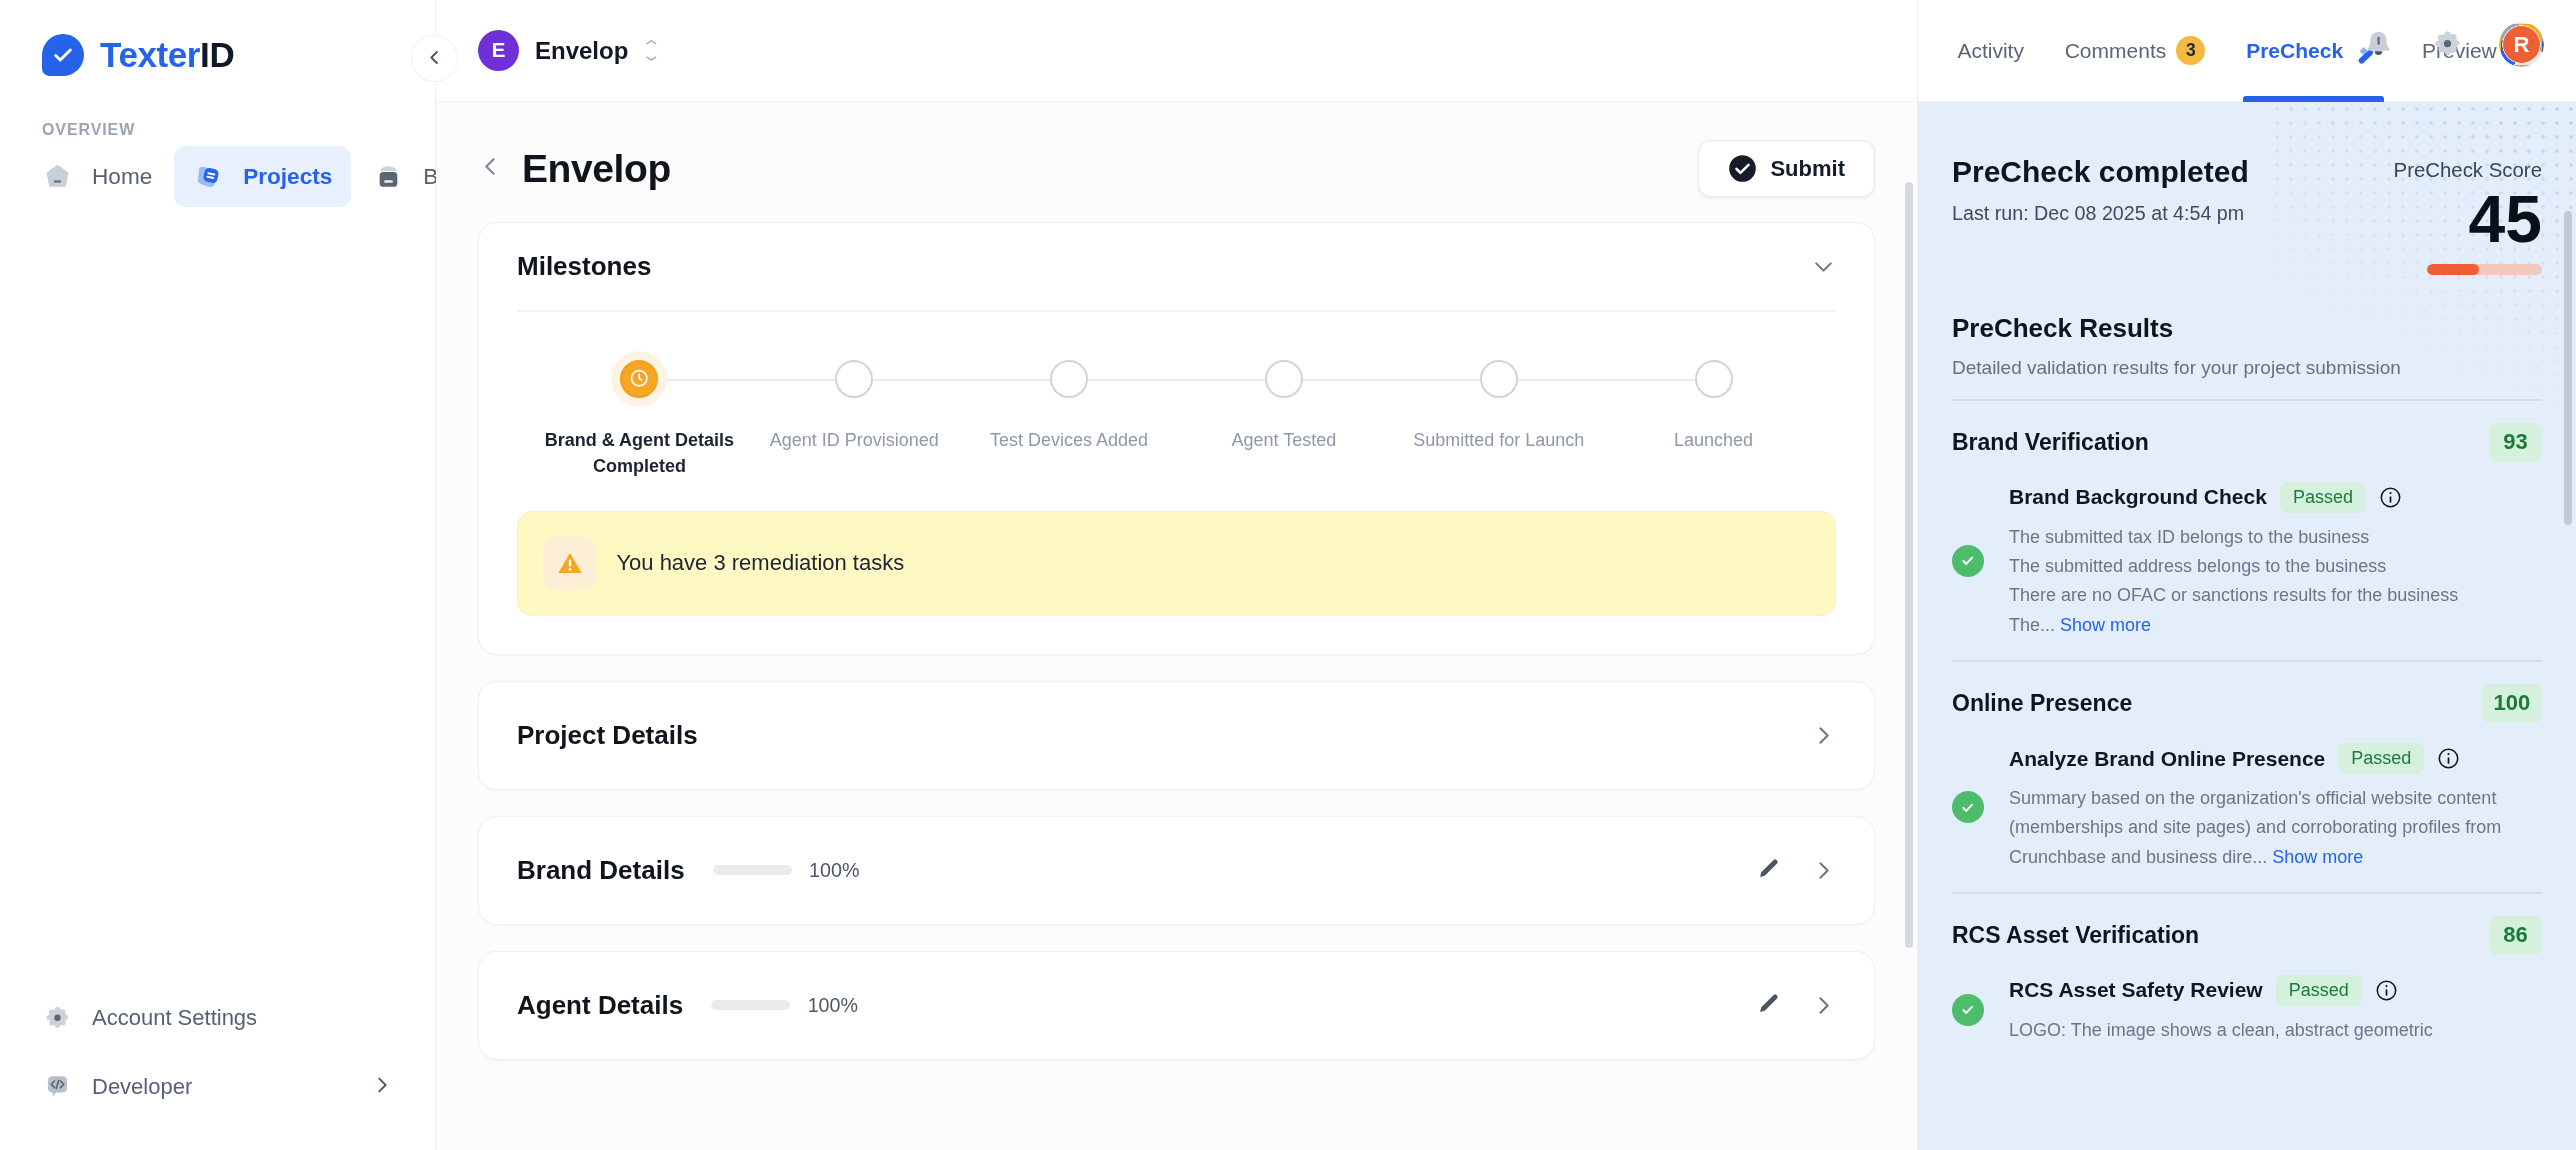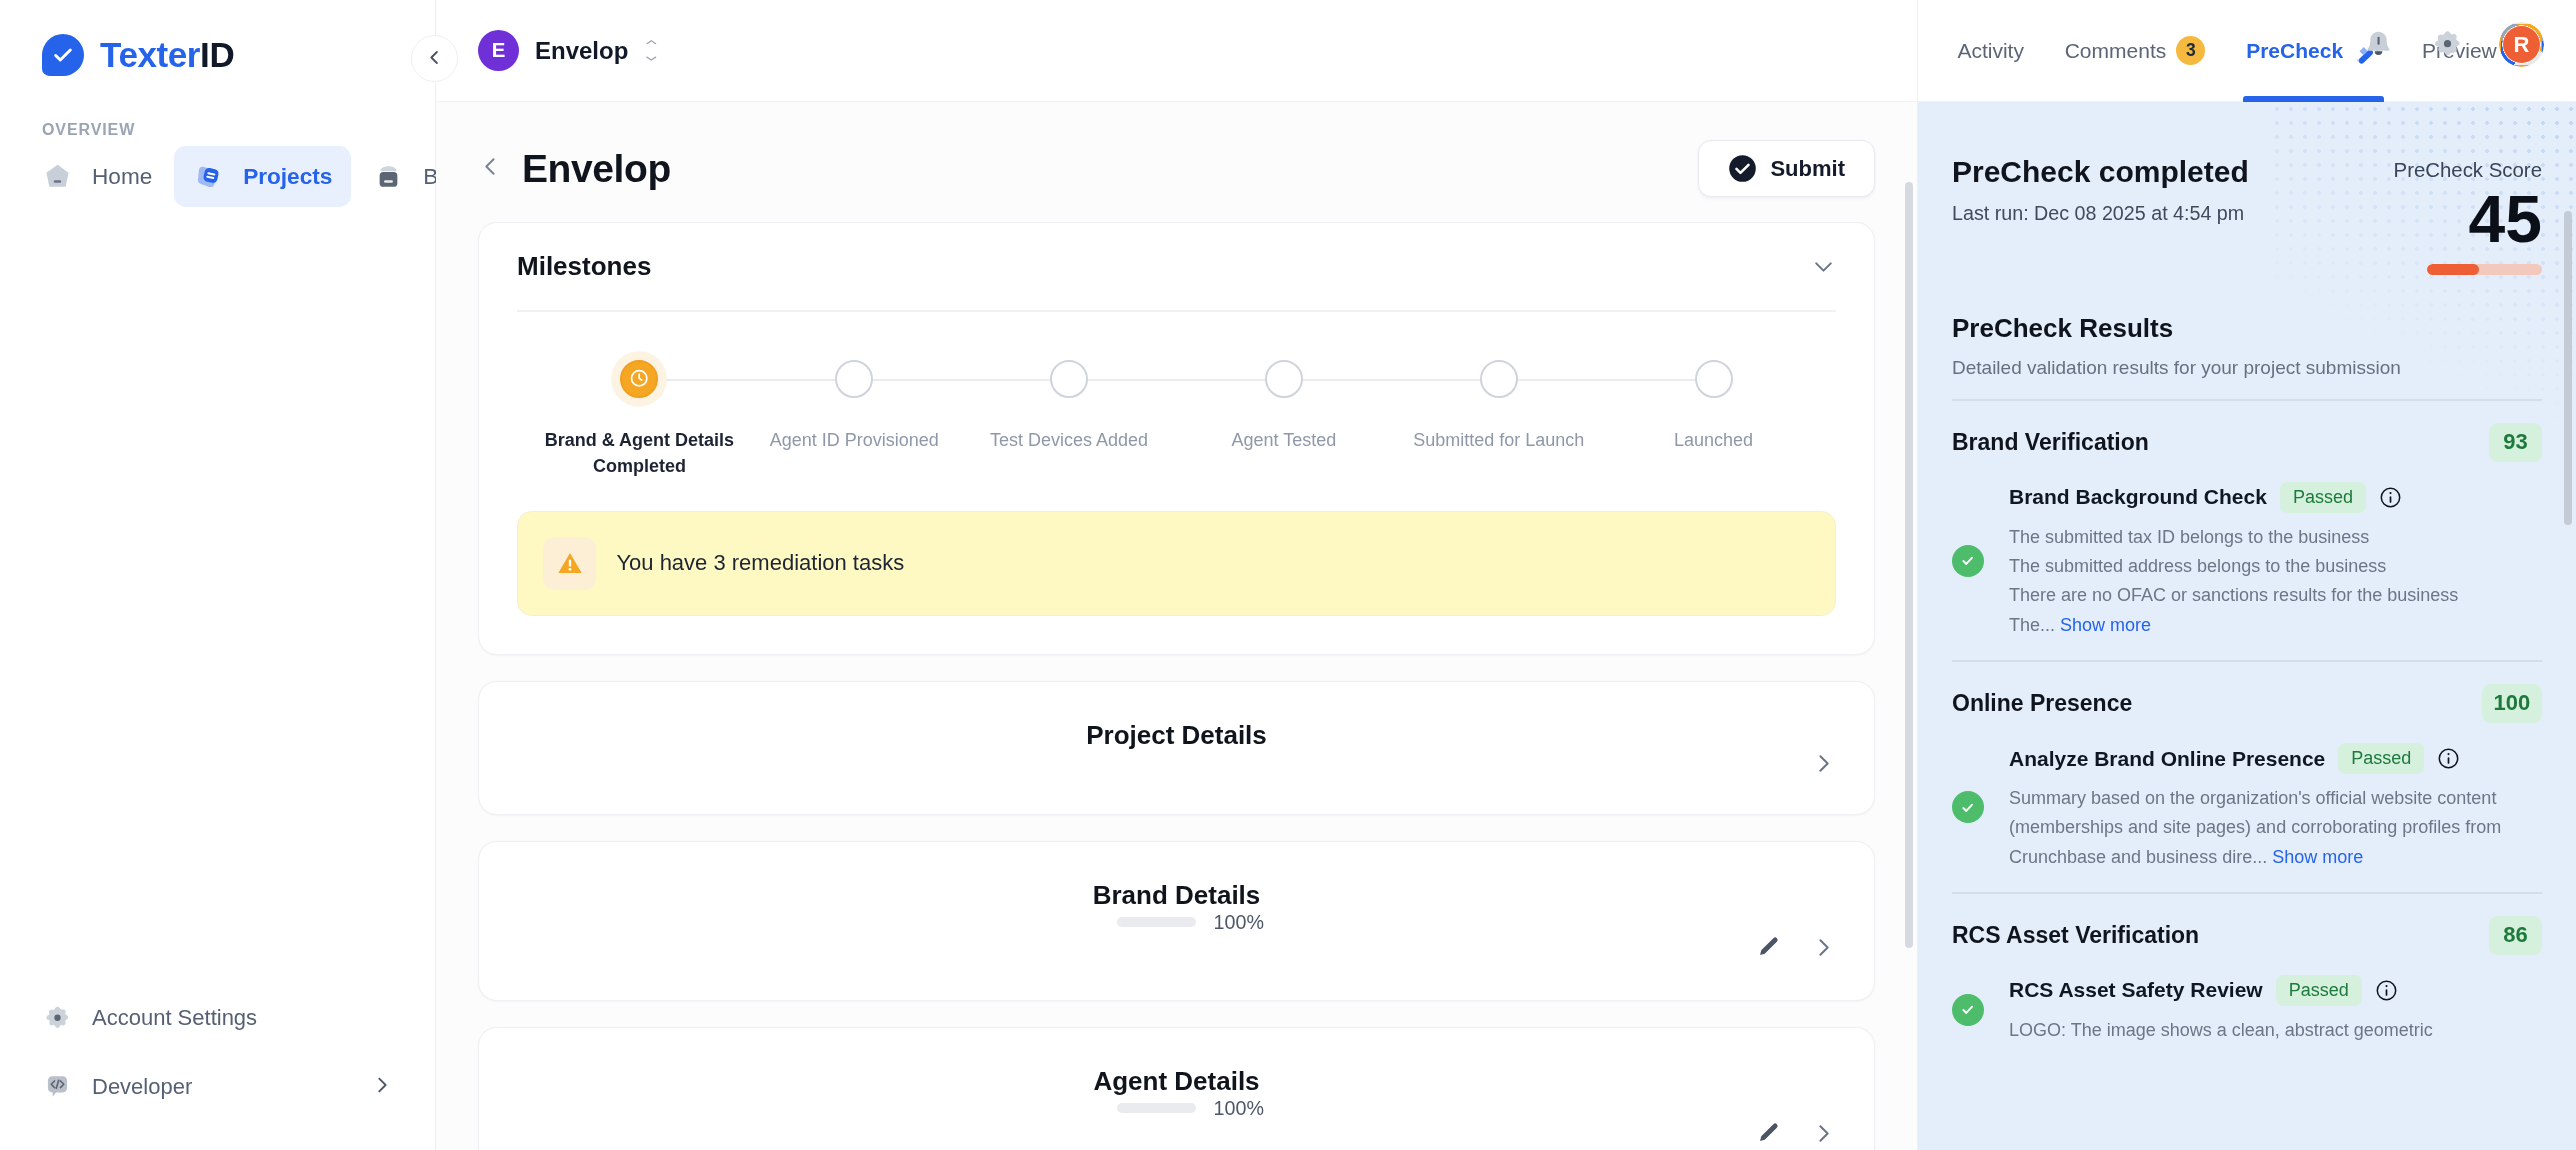--- a/index.html
+++ b/index.html
@@ -128,21 +128,21 @@
     margin: 20.4px 38px 38px 38px; background: #fef9c3; border: 1.5px solid #faecd2;
     border-radius: 14.6px; display: flex; align-items: center; padding: 25px 25px;
   }
   .alert-ico {
     width: 53px; height: 53px; border-radius: 11.7px; background: #fcefd6;
     display: flex; align-items: center; justify-content: center; flex: none;
   }
   .alert-ico svg { width: 28px; height: 28px; }
   .alert-txt { font-size: 22px; color: #1d2433; margin-left: 20.4px; }
 
-  .row-card { display: flex; align-items: center; padding: 38px; cursor: pointer; flex-direction: column; }
+  .row-card { display: flex; align-items: center; padding: 38px; cursor: pointer; }
   .row-title { font-size: 26px; font-weight: 700; color: #10141c; }
   .progress-wrap { display: flex; align-items: center; gap: 17.5px; margin-left: 28px; }
   .progress-track { width: 79px; height: 10.2px; border-radius: 7.3px; background: #e9ebef; overflow: hidden; }
   .progress-fill { height: 100%; border-radius: 7.3px; background: #4dbd6b; }
   .progress-pct { font-size: 19.7px; color: #4d5768; }
   .row-actions { margin-left: auto; display: flex; align-items: center; gap: 29px; }
   .pencil { width: 28px; height: 28px; cursor: pointer; }
 
   .center-scrollbar {
     position: absolute; right: 4.4px; top: 182px; width: 7.3px; height: 766px;

